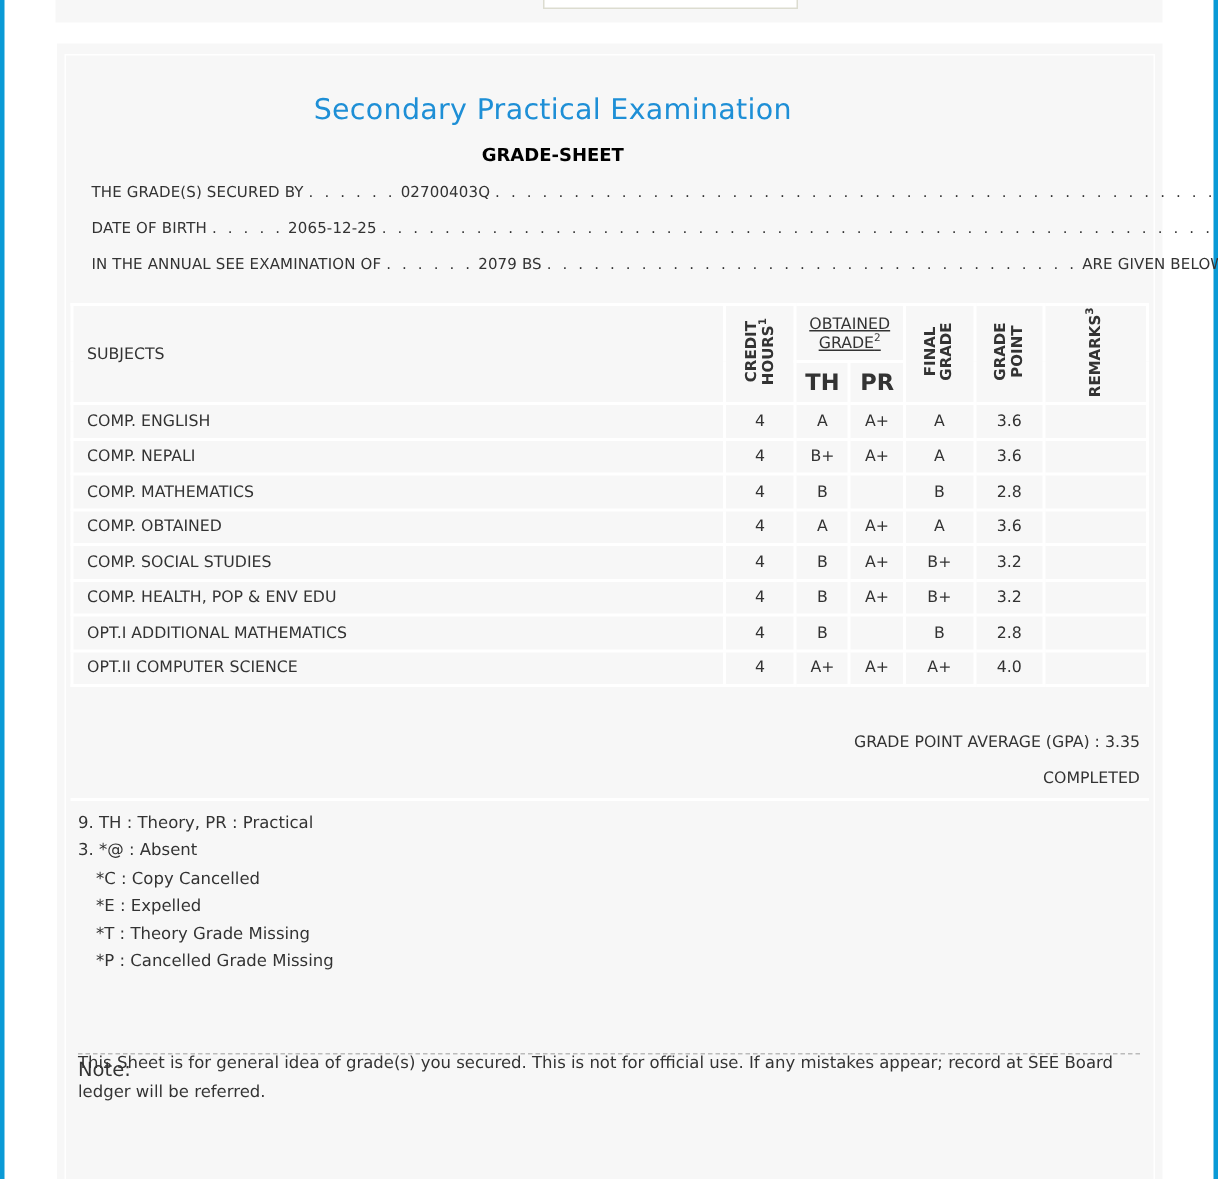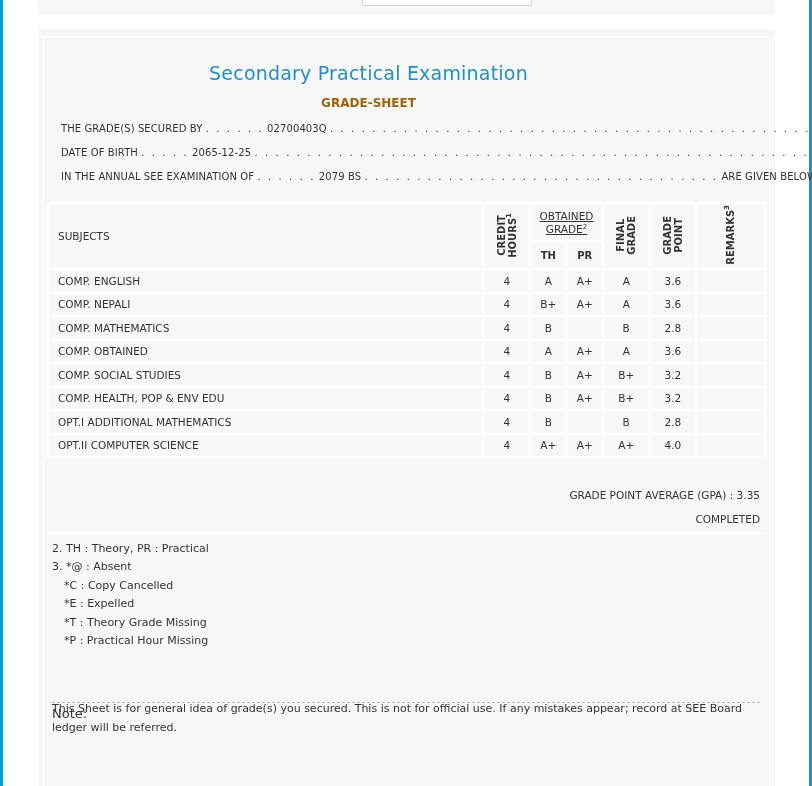--- a/index.html
+++ b/index.html
@@ -31,21 +31,21 @@
     border: 1px solid #ffffff;
   }
 
   .title {
     position: absolute; left: 0; width: 737px; top: 62px; text-align: center;
     font-family: "DejaVu Sans", sans-serif;
     font-size: 19px; color: #1e8fd6; letter-spacing: 0.2px; font-weight: normal;
   }
   .subtitle {
     position: absolute; left: 0; width: 737px; top: 96px; text-align: center;
-    font-size: 12px; font-weight: bold; color: #a16207;
+    font-size: 12px; font-weight: bold; color: #000000;
   }
 
   .info-line {
     position: absolute; left: 61px; font-size: 10px; color: #333;
     white-space: nowrap; letter-spacing: 0.1px;
   }
   .info-line .dots { letter-spacing: 2.1px; }
 
   table.grades {
     position: absolute; left: 47px; top: 202px; width: 719px;
@@ -55,21 +55,21 @@
     border: 2px solid #ffffff; padding: 0; color: #333;
   }
   table.grades th { font-weight: bold; }
   .th-subjects { text-align: left; padding-left: 9px !important; width: 419px; font-weight: normal !important; }
   .th-vert { width: 44px; }
   .vert {
     writing-mode: vertical-rl; transform: rotate(180deg);
     display: inline-block; text-align: center; line-height: 11px; font-size: 10px;
   }
   .th-obtained { width: 68px; height: 34px; font-size: 10.5px; font-weight: normal !important; line-height: 13px; padding-top: 2px !important; text-decoration: underline; }
-  .th-sub { height: 26px; font-weight: normal; font-size: 10px; }
+  .th-sub { height: 26px; font-weight: normal; font-size: 15px; }
   .th-remarks { width: 66px; }
   sup { font-size: 7px; line-height: 0; }
 
   table.grades tbody td { height: 21.5px; text-align: center; font-size: 10.5px; }
   table.grades tbody td.subj { text-align: left; padding-left: 9px; }
 
   .gpa {
     position: absolute; right: 52px; top: 489px; font-size: 10.5px; color: #333; text-align: right;
   }
   .status {
@@ -226,23 +226,23 @@
       <td></td>
     </tr>
   </tbody>
 </table>
 
 <div class="hline" style="top:532px;"></div>
 <div class="gpa">GRADE POINT AVERAGE (GPA) : 3.35</div>
 <div class="status">COMPLETED</div>
 
 <div class="footnotes">
-  <div>2. TH : Theory, PR : Practical</div>
+  <div>9. TH : Theory, PR : Practical</div>
   <div>3. *@ : Absent</div>
   <div class="indent">*C : Copy Cancelled</div>
   <div class="indent">*E : Expelled</div>
   <div class="indent">*T : Theory Grade Missing</div>
-  <div class="indent">*P : Practical Hour Missing</div>
+  <div class="indent">*P : Cancelled Grade Missing</div>
 </div>
 
 <div class="dashed"></div>
 <div class="note-label">Note:</div>
 <div class="note-text">This Sheet is for general idea of grade(s) you secured. This is not for official use. If any mistakes appear; record at SEE Board ledger will be referred.</div>
 
 </body></html>

